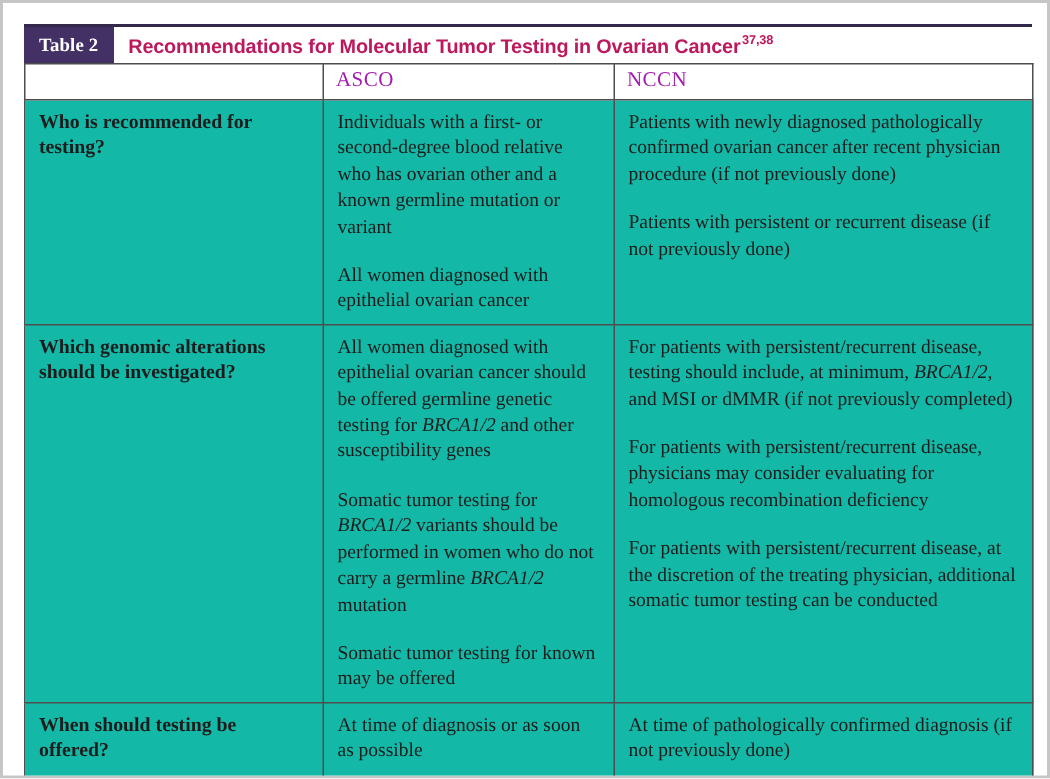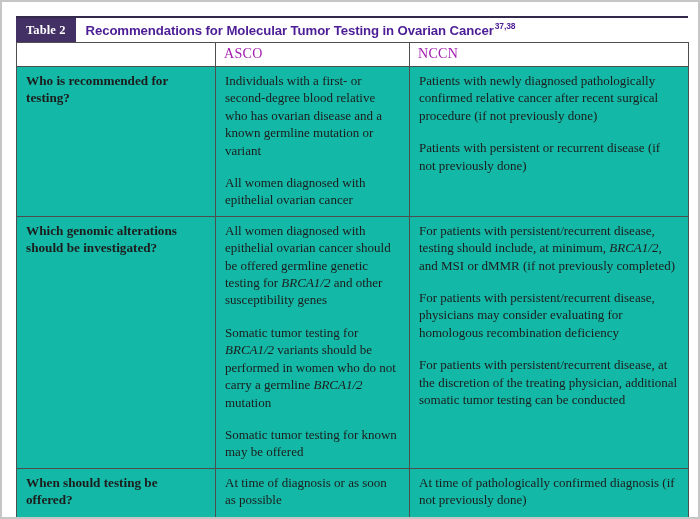--- a/index.html
+++ b/index.html
@@ -22,21 +22,21 @@
   }
   .badge{
     background:#433166;color:#ffffff;
     font-family:Liberation Serif, serif;
     font-weight:bold;font-size:12.5px;
     padding:0 10px;display:flex;align-items:center;
     letter-spacing:0.1px;
   }
   .title{
     font-family:"Liberation Sans", sans-serif;
-    font-weight:bold;font-size:13.2px;color:#4c1d95;
+    font-weight:bold;font-size:13.2px;color:#be185d;
     display:flex;align-items:center;padding-left:10px;
     letter-spacing:-0.1px;
   }
   .title sup{font-size:8.5px;line-height:0;position:relative;top:-4px;margin-left:1px;}
   
   table{
     border-collapse:collapse;table-layout:fixed;width:672px;
     border:1.5px solid #4e4e4e;
   }
   th,td{
@@ -80,25 +80,25 @@
         <tr>
           <th></th>
           <th>ASCO</th>
           <th>NCCN</th>
         </tr>
       </thead>
       <tbody>
         <tr>
           <td class="q" style="height:106px">Who is recommended for testing?</td>
           <td>
-              <p class="para">Individuals with a first- or second-degree blood relative who has ovarian disease and a known germline mutation or variant</p>
+              <p class="para">Individuals with a first- or second-degree blood relative who has ovarian other and a known germline mutation or variant</p>
               <p class="para">All women diagnosed with epithelial ovarian cancer</p>
             </td>
           <td>
-              <p class="para">Patients with newly diagnosed pathologically confirmed relative cancer after recent surgical procedure (if not previously done)</p>
+              <p class="para">Patients with newly diagnosed pathologically confirmed ovarian cancer after recent physician procedure (if not previously done)</p>
               <p class="para">Patients with persistent or recurrent disease (if not previously done)</p>
             </td>
         </tr>
         <tr>
           <td class="q" style="height:202px">Which genomic alterations should be investigated?</td>
           <td>
               <p class="para">All women diagnosed with epithelial ovarian cancer should be offered germline genetic testing for <i>BRCA1/2</i> and other susceptibility genes</p>
               <p class="para">Somatic tumor testing for <i>BRCA1/2</i> variants should be performed in women who do not carry a germline <i>BRCA1/2</i> mutation</p>
               <p class="para">Somatic tumor testing for known may be offered</p>
             </td>

